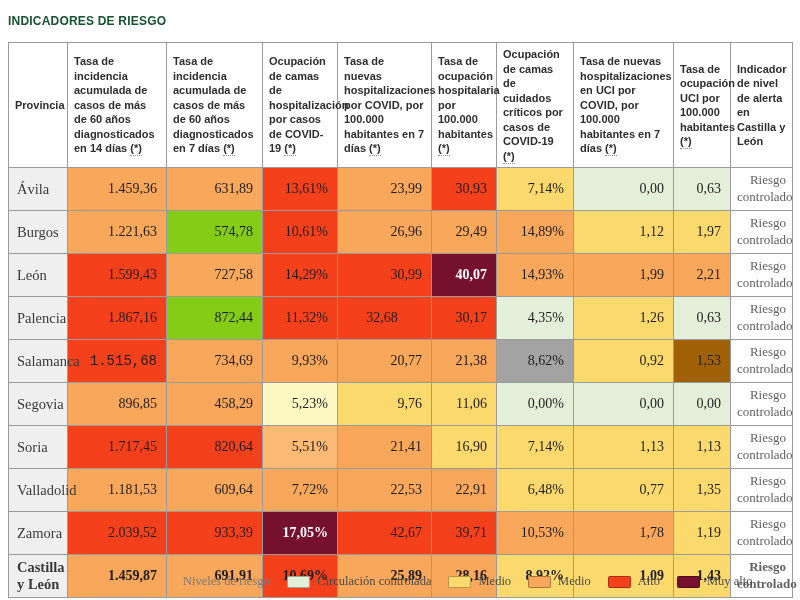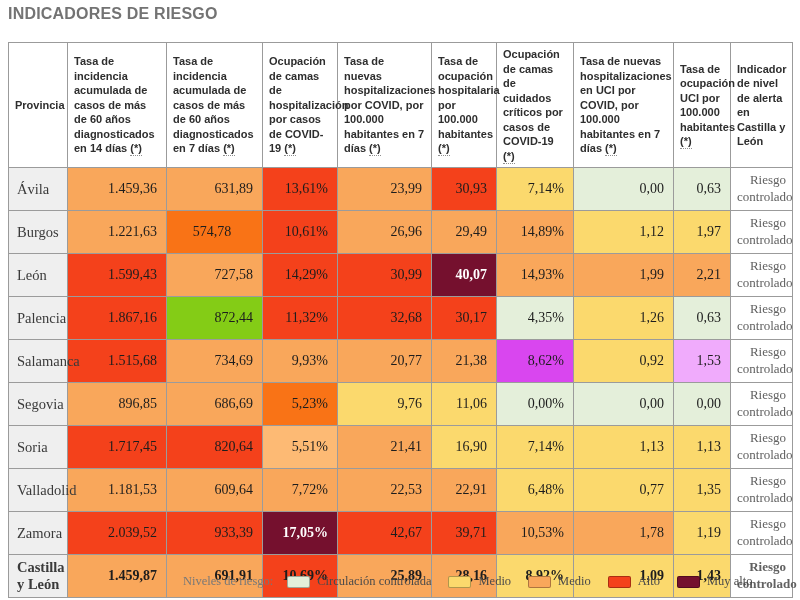--- a/index.html
+++ b/index.html
@@ -1,22 +1,22 @@
 <!DOCTYPE html>
 <html><head>
 <meta charset="utf-8">
 <style>
   html,body{margin:0;padding:0;}
   body{
     width:800px;height:600px;position:relative;background:#ffffff;
     font-family:"Liberation Sans",sans-serif;overflow:hidden;
   }
   .page-title{
-    position:absolute;left:8px;top:5px;margin:0;
-    font-size:16px;font-weight:700;color:#737373;letter-spacing:.2px;
+    position:absolute;left:8px;top:14px;margin:0;
+    font-size:12px;font-weight:700;color:#14532d;letter-spacing:.2px;
   }
   table.risk{
     position:absolute;left:8px;top:42px;width:784px;
     border-collapse:collapse;table-layout:fixed;
   }
   table.risk th, table.risk td{border:1px solid #9b9b9b;}
   table.risk thead tr{height:88px;}
   table.risk tbody tr{height:43px;}
   th{
     font-size:11px;font-weight:700;color:#2e2e2e;background:#ffffff;
@@ -92,21 +92,21 @@
         <td class="lv-orange" style="background: rgb(249, 167, 91); margin-top: 7px;">23,99</td>
         <td class="lv-red" style="background: rgb(244, 65, 27);">30,93</td>
         <td class="lv-yellow" style="background: rgb(251, 217, 109);">7,14%</td>
         <td class="lv-green" style="background: rgb(228, 239, 218);">0,00</td>
         <td class="lv-green" style="background: rgb(228, 239, 218);">0,63</td>
         <td class="alert">Riesgo controlado</td>
       </tr>
       <tr>
         <td class="province">Burgos</td>
         <td class="lv-orange" style="background: rgb(249, 167, 91);">1.221,63</td>
-        <td class="lv-orange" style="background: #f97316; text-align: center;">574,78</td>
+        <td class="lv-orange" style="background: #84cc16;">574,78</td>
         <td class="lv-red" style="background: rgb(244, 65, 27);">10,61%</td>
         <td class="lv-orange" style="background: rgb(249, 167, 91);">26,96</td>
         <td class="lv-orange" style="background: rgb(249, 167, 91);">29,49</td>
         <td class="lv-orange" style="background: rgb(249, 167, 91);">14,89%</td>
         <td class="lv-yellow" style="background: rgb(251, 217, 109);">1,12</td>
         <td class="lv-yellow" style="background: rgb(251, 217, 109);">1,97</td>
         <td class="alert">Riesgo controlado</td>
       </tr>
       <tr>
         <td class="province">León</td>
@@ -118,44 +118,44 @@
         <td class="lv-orange" style="background: rgb(249, 167, 91);">14,93%</td>
         <td class="lv-orange" style="background: rgb(249, 167, 91);">1,99</td>
         <td class="lv-orange" style="background: rgb(249, 167, 91);">2,21</td>
         <td class="alert">Riesgo controlado</td>
       </tr>
       <tr>
         <td class="province">Palencia</td>
         <td class="lv-red" style="background: rgb(244, 65, 27);">1.867,16</td>
         <td class="lv-red" style="background: #84cc16;">872,44</td>
         <td class="lv-red" style="background: rgb(244, 65, 27);">11,32%</td>
-        <td class="lv-red" style="background: rgb(244, 65, 27);">32,68</td>
+        <td class="lv-red" style="background: rgb(244, 65, 27); text-align: center;">32,68</td>
         <td class="lv-red" style="background: rgb(244, 65, 27);">30,17</td>
         <td class="lv-green" style="background: rgb(228, 239, 218);">4,35%</td>
         <td class="lv-yellow" style="background: rgb(251, 217, 109);">1,26</td>
         <td class="lv-green" style="background: rgb(228, 239, 218);">0,63</td>
         <td class="alert">Riesgo controlado</td>
       </tr>
       <tr>
         <td class="province">Salamanca</td>
-        <td class="lv-red" style="background: rgb(244, 65, 27);">1.515,68</td>
+        <td class="lv-red" style="background: rgb(244, 65, 27); font-family: Liberation Mono, monospace;">1.515,68</td>
         <td class="lv-orange" style="background: rgb(249, 167, 91);">734,69</td>
         <td class="lv-orange" style="background: rgb(249, 167, 91); margin-top: 29px;">9,93%</td>
         <td class="lv-orange" style="background: rgb(249, 167, 91);">20,77</td>
         <td class="lv-orange" style="background: rgb(249, 167, 91);">21,38</td>
-        <td class="lv-yellow" style="background: #d946ef;">8,62%</td>
+        <td class="lv-yellow" style="background: #a3a3a3;">8,62%</td>
         <td class="lv-yellow" style="background: rgb(251, 217, 109);">0,92</td>
-        <td class="lv-yellow" style="background: #f0abfc; margin-top: 41px;">1,53</td>
+        <td class="lv-yellow" style="background: #a16207; margin-top: 41px;">1,53</td>
         <td class="alert">Riesgo controlado</td>
       </tr>
       <tr>
         <td class="province">Segovia</td>
         <td class="lv-orange" style="background: rgb(249, 167, 91);">896,85</td>
-        <td class="lv-orange" style="background: rgb(249, 167, 91);">686,69</td>
-        <td class="lv-orange" style="background: #f97316;">5,23%</td>
+        <td class="lv-orange" style="background: rgb(249, 167, 91);">458,29</td>
+        <td class="lv-orange" style="background: #fef9c3;">5,23%</td>
         <td class="lv-yellow" style="background: rgb(251, 217, 109);">9,76</td>
         <td class="lv-yellow" style="background: rgb(251, 217, 109);">11,06</td>
         <td class="lv-green" style="background: rgb(228, 239, 218);">0,00%</td>
         <td class="lv-green" style="background: rgb(228, 239, 218);">0,00</td>
         <td class="lv-green" style="background: rgb(228, 239, 218);">0,00</td>
         <td class="alert">Riesgo controlado</td>
       </tr>
       <tr>
         <td class="province">Soria</td>
         <td class="lv-red" style="background: rgb(244, 65, 27);">1.717,45</td>

